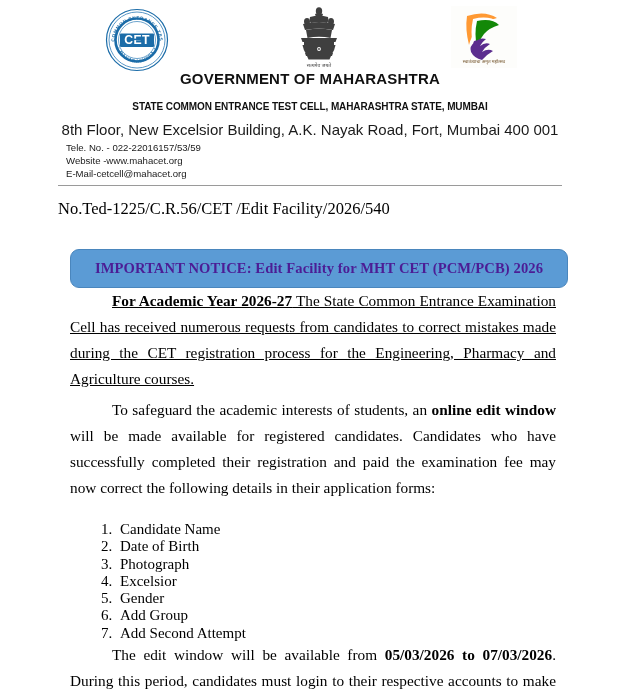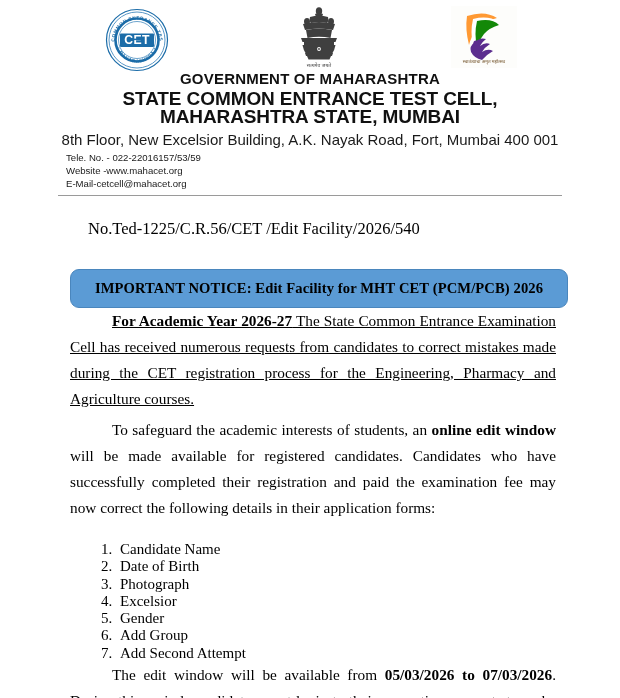--- a/index.html
+++ b/index.html
@@ -68,23 +68,23 @@
     font-weight: bold;
     color: #111111;
     letter-spacing: 0.2px;
   }
   .gov-line1 {
     font-size: 15px;
     margin-top: -8px;
     line-height: 18px;
   }
   .gov-line2 {
-    font-size: 19px;
+    font-size: 10px;
     line-height: 18px;
-    margin-top: 2px;
+    margin-top: 10px;
     letter-spacing: -0.1px;
   }
   .address-line {
     text-align: center;
     font-family: "Liberation Sans", "DejaVu Sans", sans-serif;
     font-size: 15px;
     color: #1a1a1a;
     margin-top: 7px;
     line-height: 13px;
   }
@@ -102,39 +102,39 @@
   .rule {
     border: 0;
     border-top: 1px solid #9a9a9a;
     margin: 5px 0 0 0;
   }
 
   
   .ref-row {
     display: flex;
     align-items: baseline;
-    padding: 0 88px;
-    margin-top: 22px;
+    padding: 0 58px;
+    margin-top: 12px;
     font-size: 16.5px;
     line-height: 22px;
     gap: 14px;
   }
   .ref-no { flex: 0 0 auto; }
   .ref-date { margin-left: 52px; }
 
   
   .banner-wrap {
     padding: 0 52px 0 70px;
     margin-top: 29px;
   }
   .banner {
     background: #5b9bd5;
     border: 1px solid #4a86bd;
     border-radius: 9px;
-    color: #000000;
+    color: #4c1d95;
     font-weight: bold;
     font-size: 14.6px;
     text-align: center;
     padding: 9px 6px 10px 6px;
     letter-spacing: 0.1px;
     line-height: 18px;
   }
 
   
   .body {

